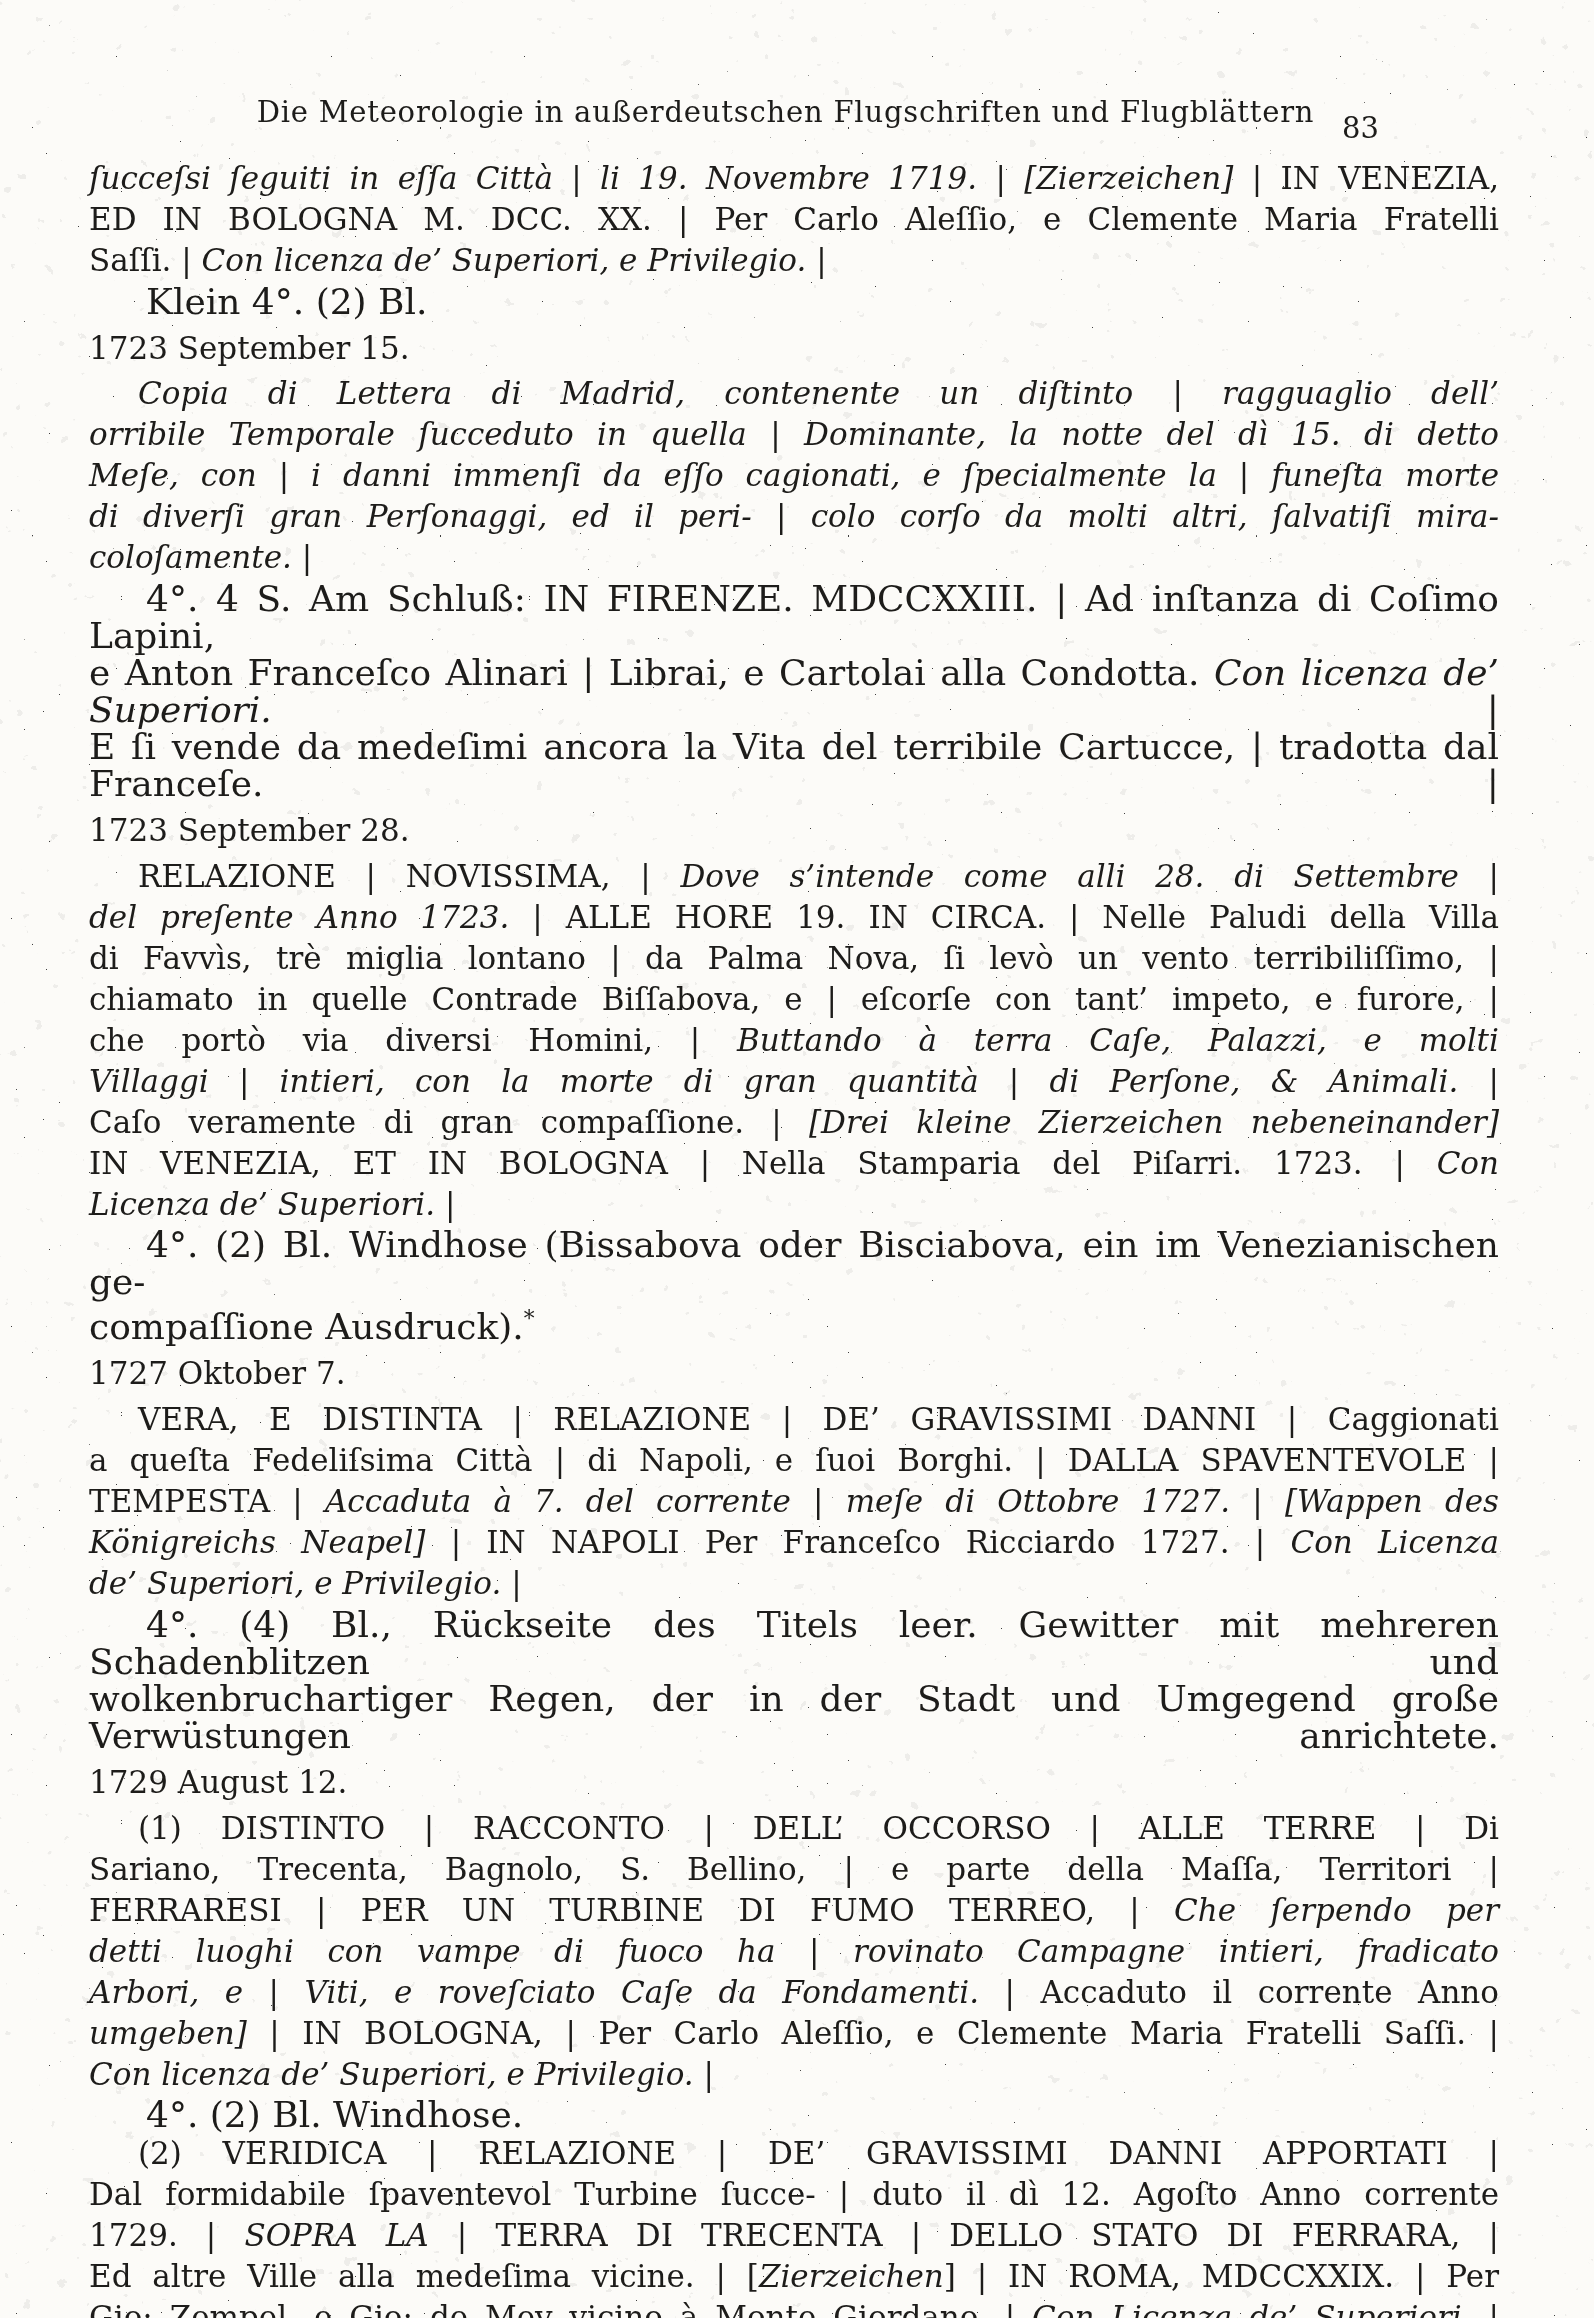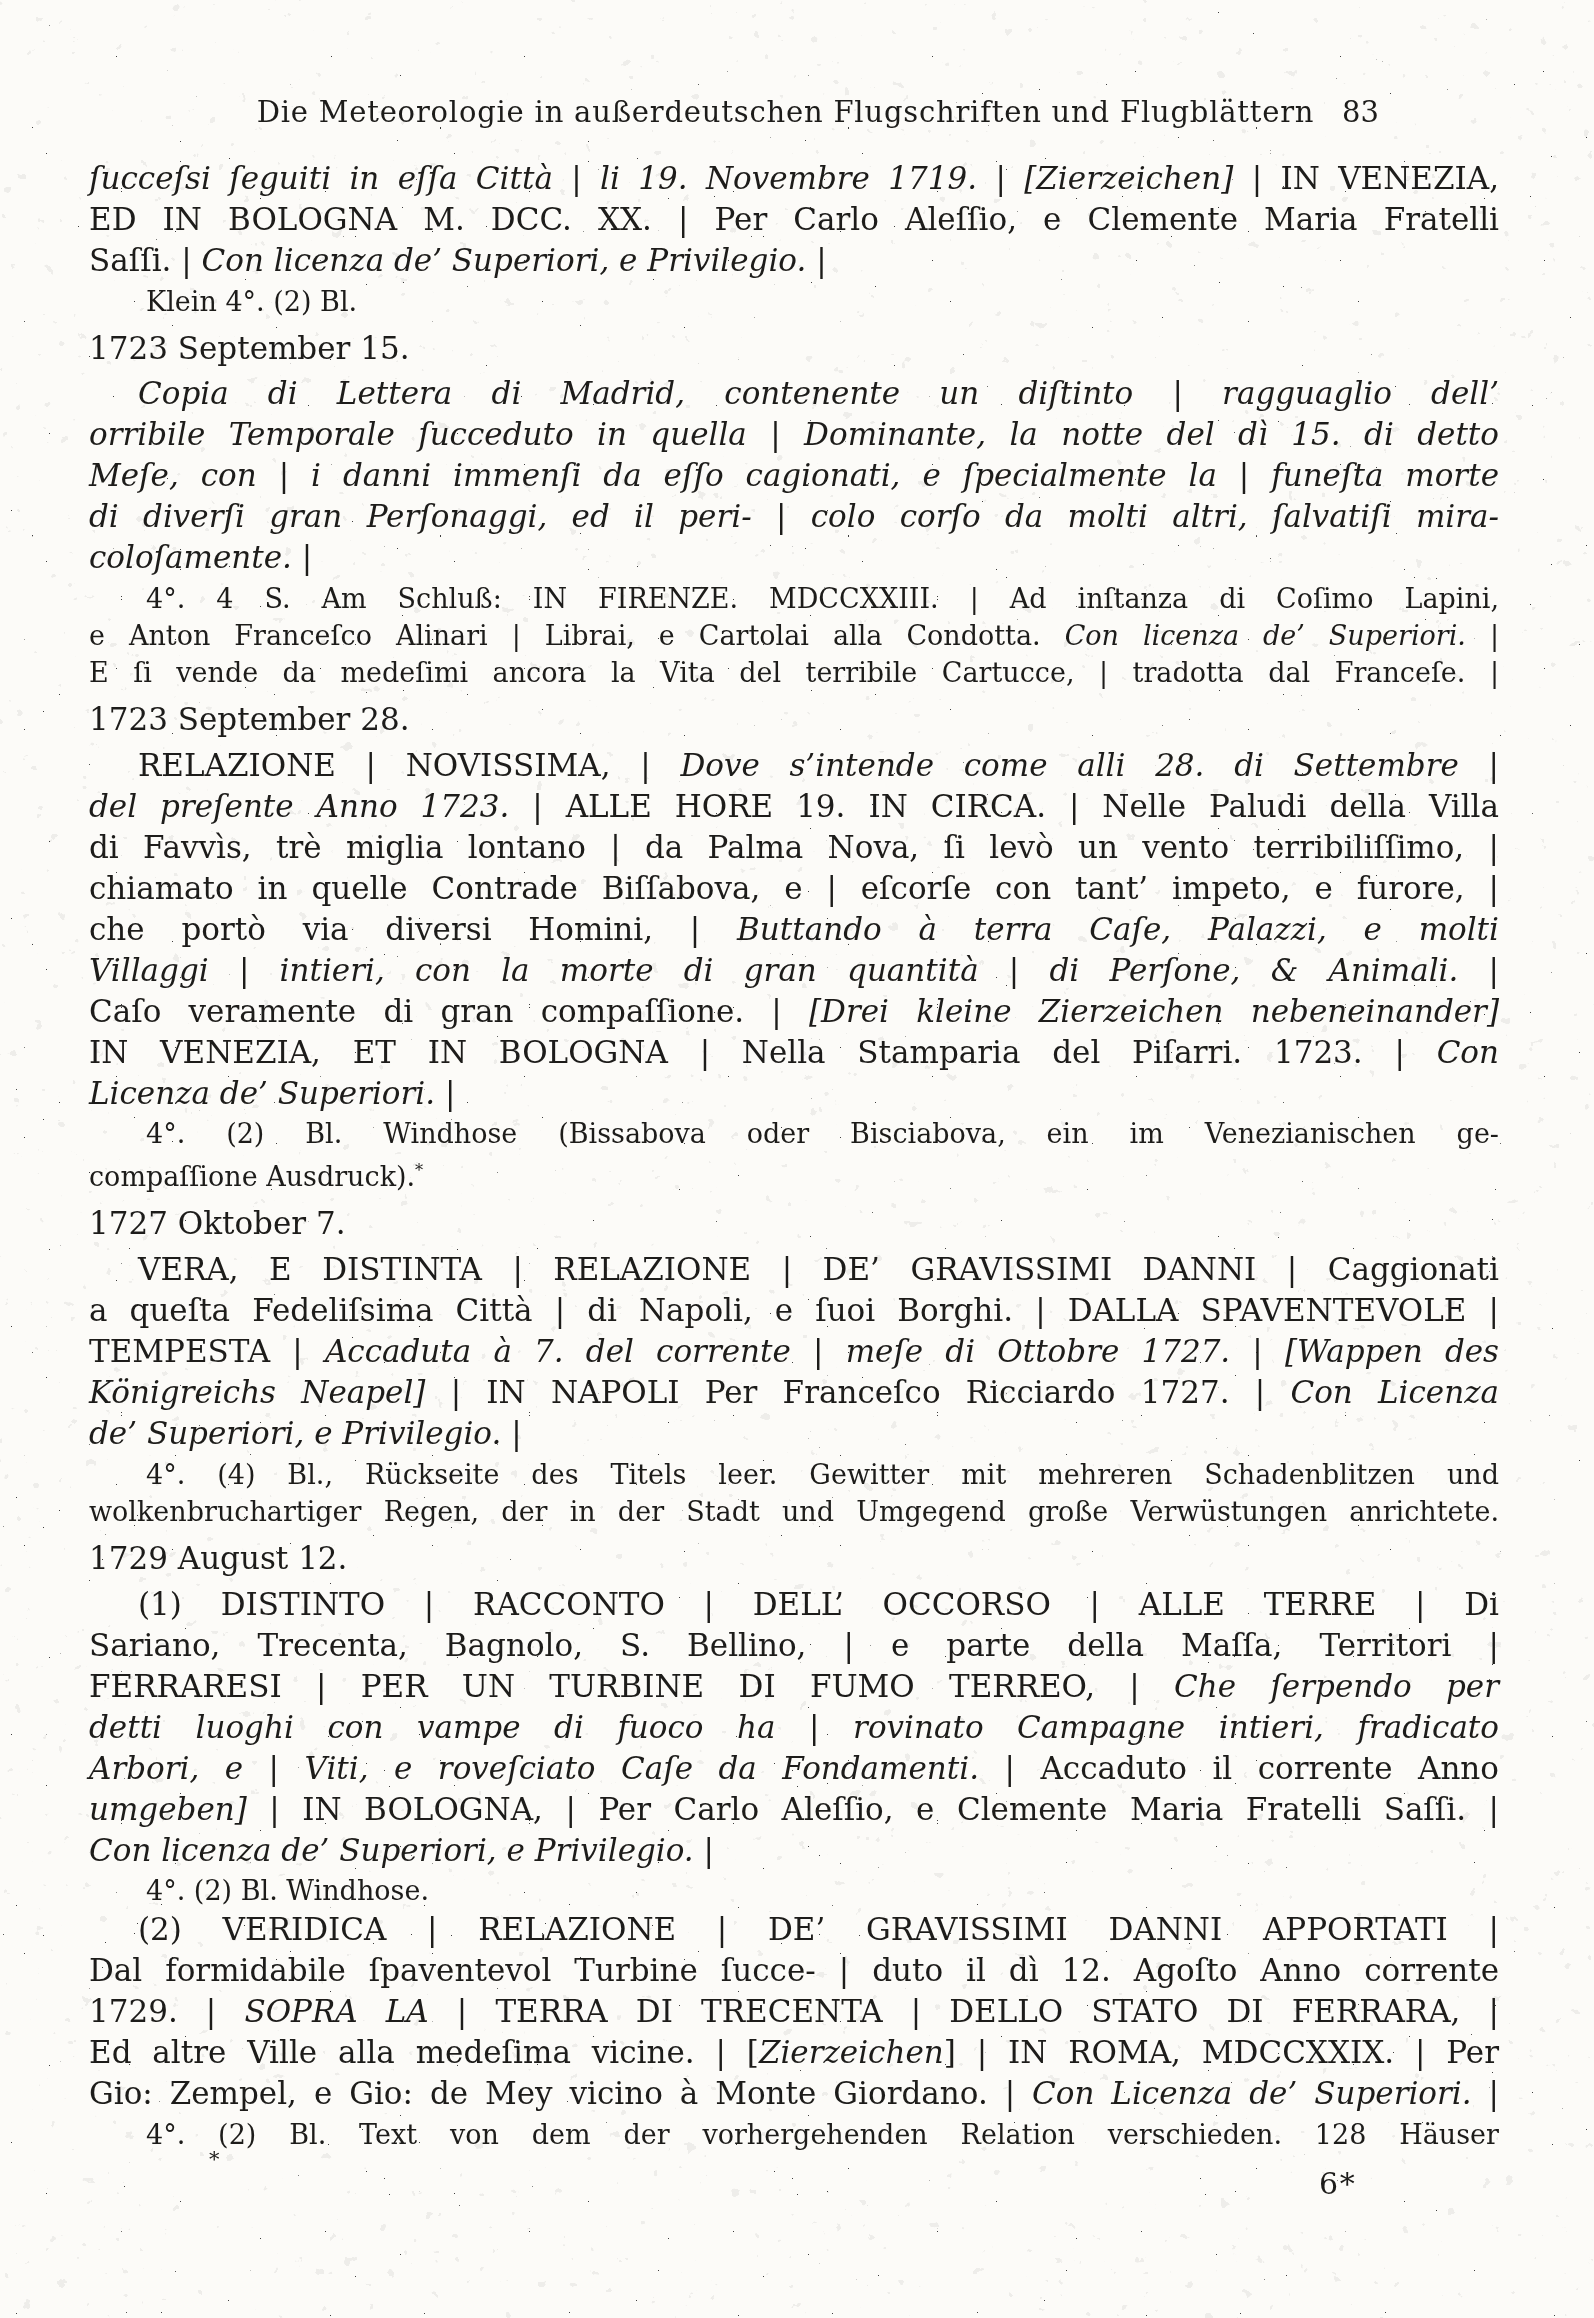--- a/index.html
+++ b/index.html
@@ -2,24 +2,24 @@
 <html style="font-size:12.8px"><head>
 <meta charset="utf-8">
 <style>
   html,body{margin:0;padding:0;background:#fcfbf8;}
   .page{position:relative;width:1594px;height:2319px;background:#fcfbf8;overflow:hidden;
         color:#1d1c1a;font-family:"DejaVu Serif","Liberation Serif",serif;}
   .noise{position:absolute;left:0;top:0;width:1594px;height:2319px;pointer-events:none;}
   .col{position:absolute;left:72px;top:94px;width:1427px;}
   .header{position:relative;font-size:29px;line-height:37px;}
   .running{display:block;text-align:center;letter-spacing:0.8px;}
-  .pagenum{position:absolute;right:120px;top:0;}
+  .pagenum{position:absolute;right:120px;top:16px;}
   #content{margin-top:27px;margin-left:17px;}
   .blk.entry{font-size:31px;line-height:41px;}
-  .blk.note{font-size:27px;line-height:37px;margin-top:1.6px;}
+  .blk.note{font-size:36px;line-height:37px;margin-top:1.6px;}
   .blk.date{font-size:31px;line-height:41px;margin:8px 0 4.8px;}
   .blk.date .line{text-align:left;}
   .line{min-height:1em;}
   .line.just{text-align:justify;text-align-last:justify;}
   .entry .line.ind{text-indent:49px;}
   .note .line.ind{text-indent:57px;}
   .it{font-style:italic;}
   .sup{font-size:60%;vertical-align:super;}
   .footer{position:relative;margin-top:4.8px;height:56px;font-size:30px;}
   .fnmark{position:absolute;left:137px;top:-11px;font-size:21px;}

